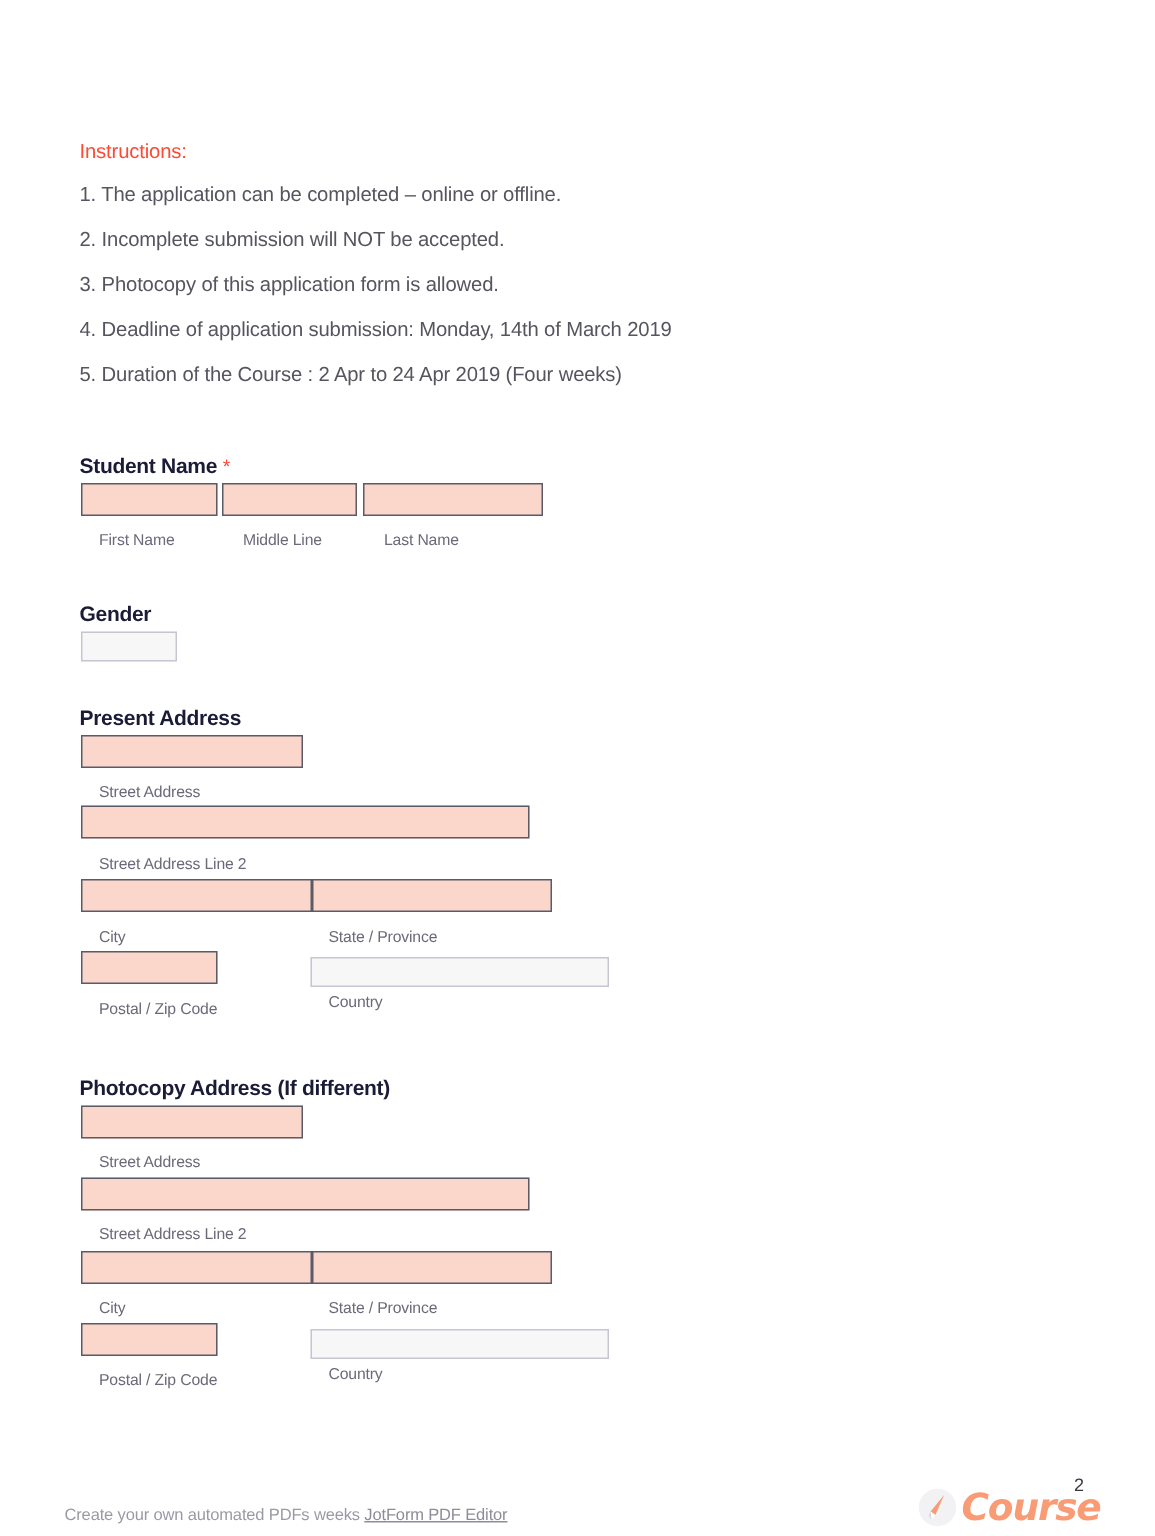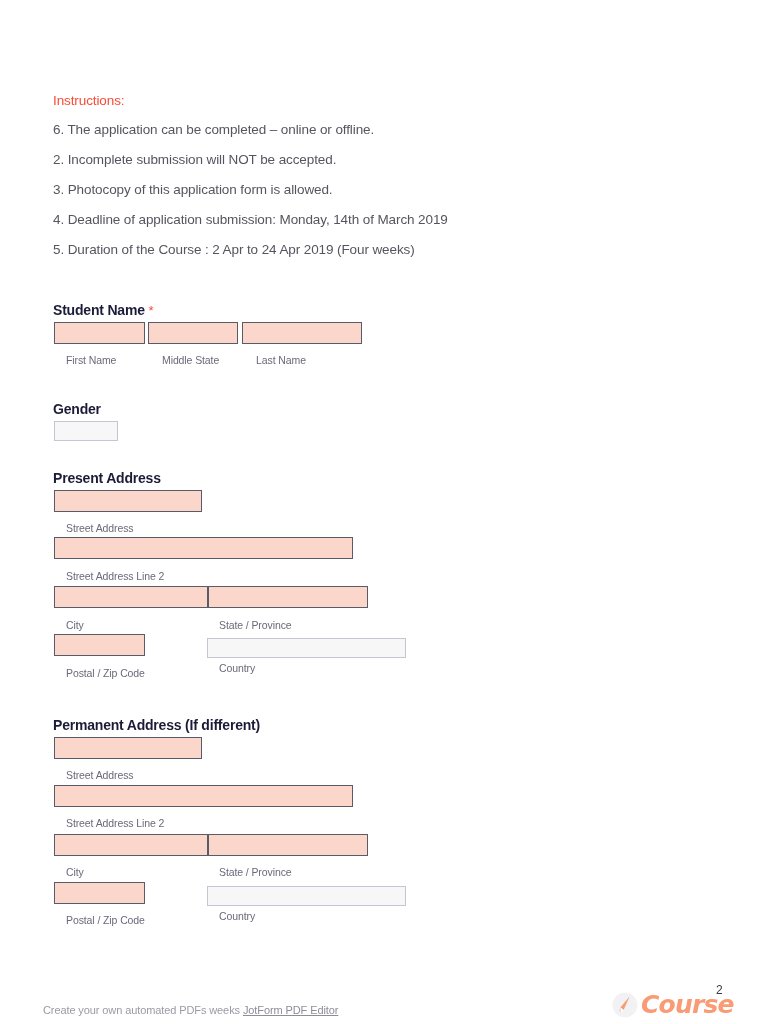--- a/index.html
+++ b/index.html
@@ -134,38 +134,38 @@
     line-height: 26px;
   }
 </style>
 </head>
 <body>
 
 <div class="page">
 
   <div class="instructions">
     <div class="instructions-title">Instructions:</div>
-    <div class="instruction-line">6. The application can be completed – online or offline.</div>
+    <div class="instruction-line">1. The application can be completed – online or offline.</div>
     <div class="instruction-line">2. Incomplete submission will NOT be accepted.</div>
     <div class="instruction-line">3. Photocopy of this application form is allowed.</div>
     <div class="instruction-line">4. Deadline of application submission: Monday, 14th of March 2019</div>
     <div class="instruction-line">5. Duration of the Course : 2 Apr to 24 Apr 2019 (Four weeks)</div>
   </div>
 
   <div class="section-heading" style="left:53px; top:286px;">
     <span>Student Name</span>
     <span class="req-star">*</span>
   </div>
 
   <div class="fld" style="left:54px; top:306px; width:91px;"></div>
   <div class="fld" style="left:148px; top:306px; width:90px;"></div>
   <div class="fld" style="left:242px; top:306px; width:120px;"></div>
 
   <div class="sublabel" style="left:54px; top:338px;">First Name</div>
-  <div class="sublabel" style="left:150px; top:338px;">Middle State</div>
+  <div class="sublabel" style="left:150px; top:338px;">Middle Line</div>
   <div class="sublabel" style="left:244px; top:338px;">Last Name</div>
 
   <div class="section-heading" style="left:53px; top:385px;">Gender</div>
   <div class="fld-light" style="left:54px; top:405px; width:64px;"></div>
 
   <div class="section-heading" style="left:53px; top:454px;">Present Address</div>
 
   <div class="fld" style="left:54px; top:474px; width:148px;"></div>
   <div class="sublabel" style="left:54px; top:506px;">Street Address</div>
 
@@ -175,21 +175,21 @@
   <div class="fld" style="left:54px; top:570px; width:154px;"></div>
   <div class="fld" style="left:208px; top:570px; width:160px;"></div>
   <div class="sublabel" style="left:54px; top:603px;">City</div>
   <div class="sublabel" style="left:207px; top:603px;">State / Province</div>
 
   <div class="fld" style="left:54px; top:618px; width:91px;"></div>
   <div class="fld-light" style="left:207px; top:622px; width:199px;"></div>
   <div class="sublabel" style="left:54px; top:651px;">Postal / Zip Code</div>
   <div class="sublabel" style="left:207px; top:646px;">Country</div>
 
-  <div class="section-heading" style="left:53px; top:701px;">Permanent Address (If different)</div>
+  <div class="section-heading" style="left:53px; top:701px;">Photocopy Address (If different)</div>
 
   <div class="fld" style="left:54px; top:721px; width:148px;"></div>
   <div class="sublabel" style="left:54px; top:753px;">Street Address</div>
 
   <div class="fld" style="left:54px; top:769px; width:299px;"></div>
   <div class="sublabel" style="left:54px; top:801px;">Street Address Line 2</div>
 
   <div class="fld" style="left:54px; top:818px; width:154px;"></div>
   <div class="fld" style="left:208px; top:818px; width:160px;"></div>
   <div class="sublabel" style="left:54px; top:850px;">City</div>

